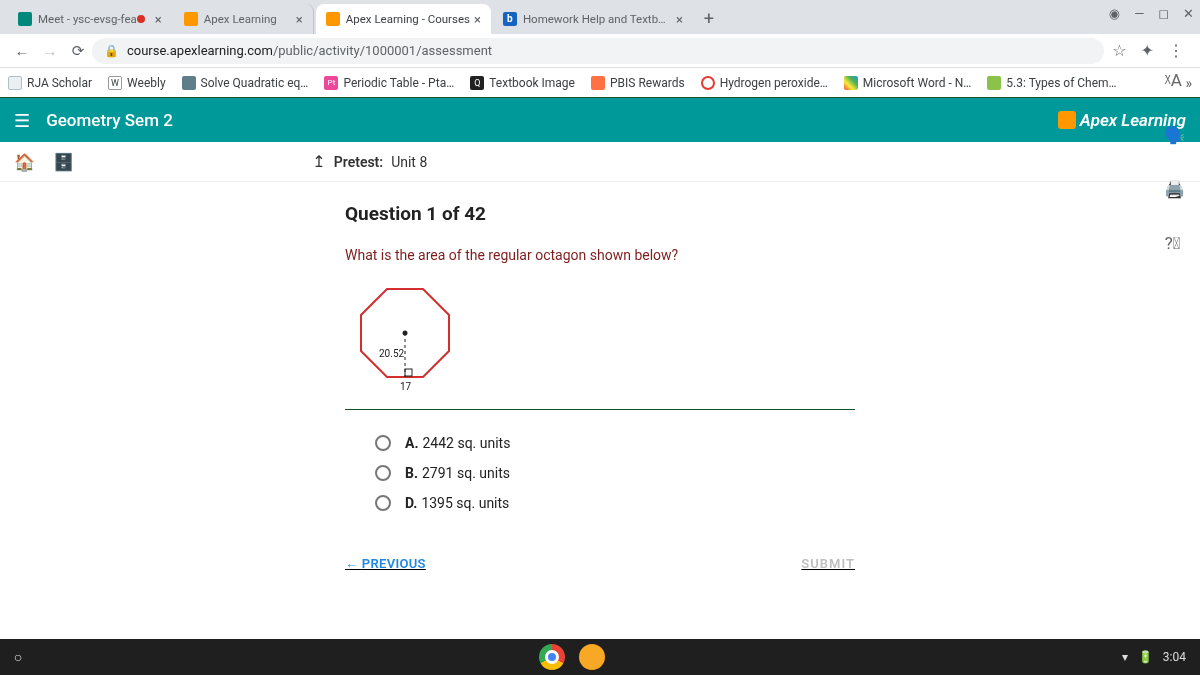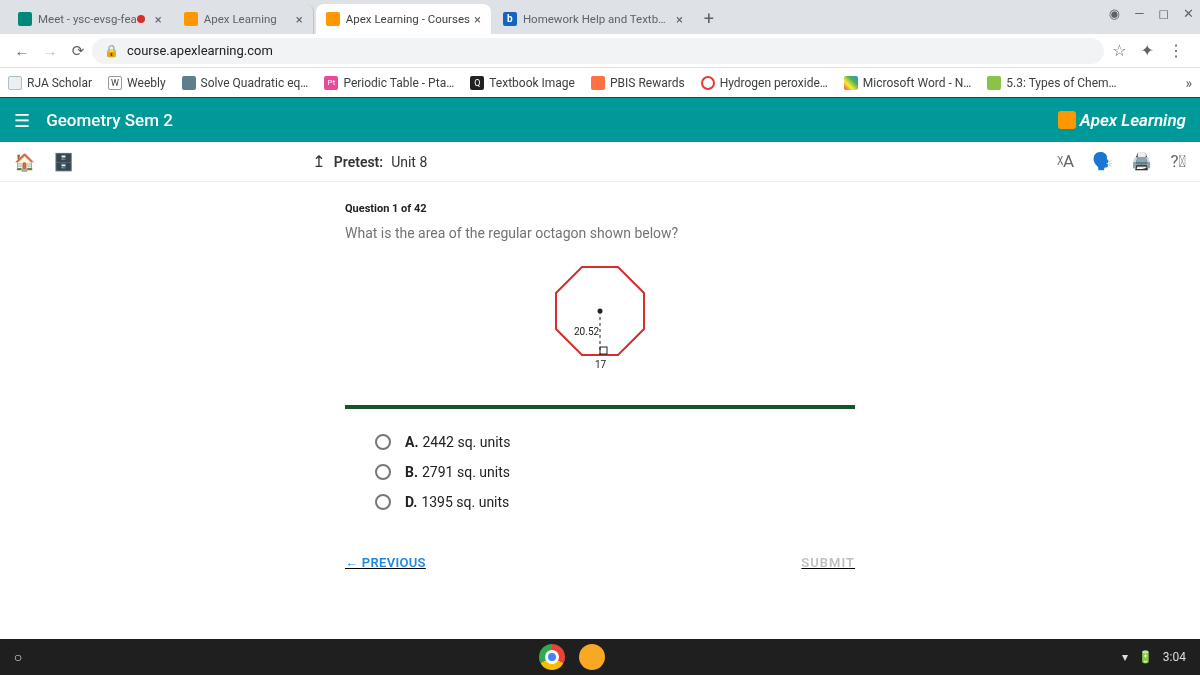--- a/index.html
+++ b/index.html
@@ -37,28 +37,28 @@
   .apex-header .menu-ico{font-size:18px;margin-right:16px;}
   .apex-header .brand{margin-left:auto;font-style:italic;font-weight:600;display:flex;align-items:center;gap:4px;}
   .apex-header .brand-ico{width:18px;height:18px;background:#ff9800;border-radius:3px;display:inline-block;}
 
   
   .subbar { height:40px; background:#fff; display:flex; align-items:center; padding:0 14px; gap:18px; color:#555; border-bottom:1px solid #eee;}
   .subbar .ico{font-size:17px;color:#666;}
   .subbar .crumb{display:flex;align-items:center;gap:8px;font-size:14px;color:#333;margin-left:220px;}
   .subbar .crumb .up{font-size:16px;}
   .subbar .crumb b{font-weight:600;}
-  .subbar .right{margin-left:auto;display:flex;gap:18px;}
+  .subbar .right{margin-left:auto;display:flex;gap:34px;flex-direction:column;}
 
   
   .content{height:calc(675px - 34px - 34px - 30px - 44px - 40px - 36px); display:flex; justify-content:center; padding-top:20px;}
   .qcard{width:510px;}
-  .qcard h3{font-size:11px;font-weight:700;color:#222;margin-bottom:10px;}
-  .qcard .prompt{font-size:14px;color:#737373;margin-bottom:14px;}
-  .figwrap{display:flex;justify-content:center;margin-bottom:12px;border-bottom:4px solid #14532d;padding-bottom:30px;}
+  .qcard h3{font-size:19px;font-weight:700;color:#222;margin-bottom:22px;}
+  .qcard .prompt{font-size:14px;color:#7f1d1d;margin-bottom:14px;}
+  .figwrap{display:flex;margin-bottom:12px;border-bottom:1px solid #14532d;padding-bottom:12px;}
   svg.octagon{width:120px;height:120px;}
   .opts{margin-top:18px;}
   .opt{display:flex;align-items:center;gap:14px;padding:7px 30px;font-size:14px;color:#222;}
   .radio{width:16px;height:16px;border:2px solid #777;border-radius:50%;}
   .opt b{font-weight:700;margin-right:4px;}
   .actions{display:flex;justify-content:space-between;align-items:center;margin-top:38px;text-decoration:underline;}
   .prev{color:#1e88e5;font-size:13px;font-weight:600;letter-spacing:.3px;}
   .submit{color:#bfbfbf;font-size:13px;font-weight:600;letter-spacing:1px;}
 
   
@@ -105,20 +105,21 @@
   </div>
 </div>
 
 <div class="addr-row">
   <div class="nav-ico">←</div>
   <div class="nav-ico disabled">→</div>
   <div class="nav-ico">⟳</div>
   <div class="url-box">
     <span class="lock">🔒</span>
     <span class="url-host">course.apexlearning.com</span>
+      <span>/public/activity/1000001/assessment</span>
   </div>
   <div class="addr-right">
     <span>☆</span>
     <span>✦</span>
     <span>⋮</span>
   </div>
 </div>
 
 <div class="bm-bar">
   <div class="bm">

